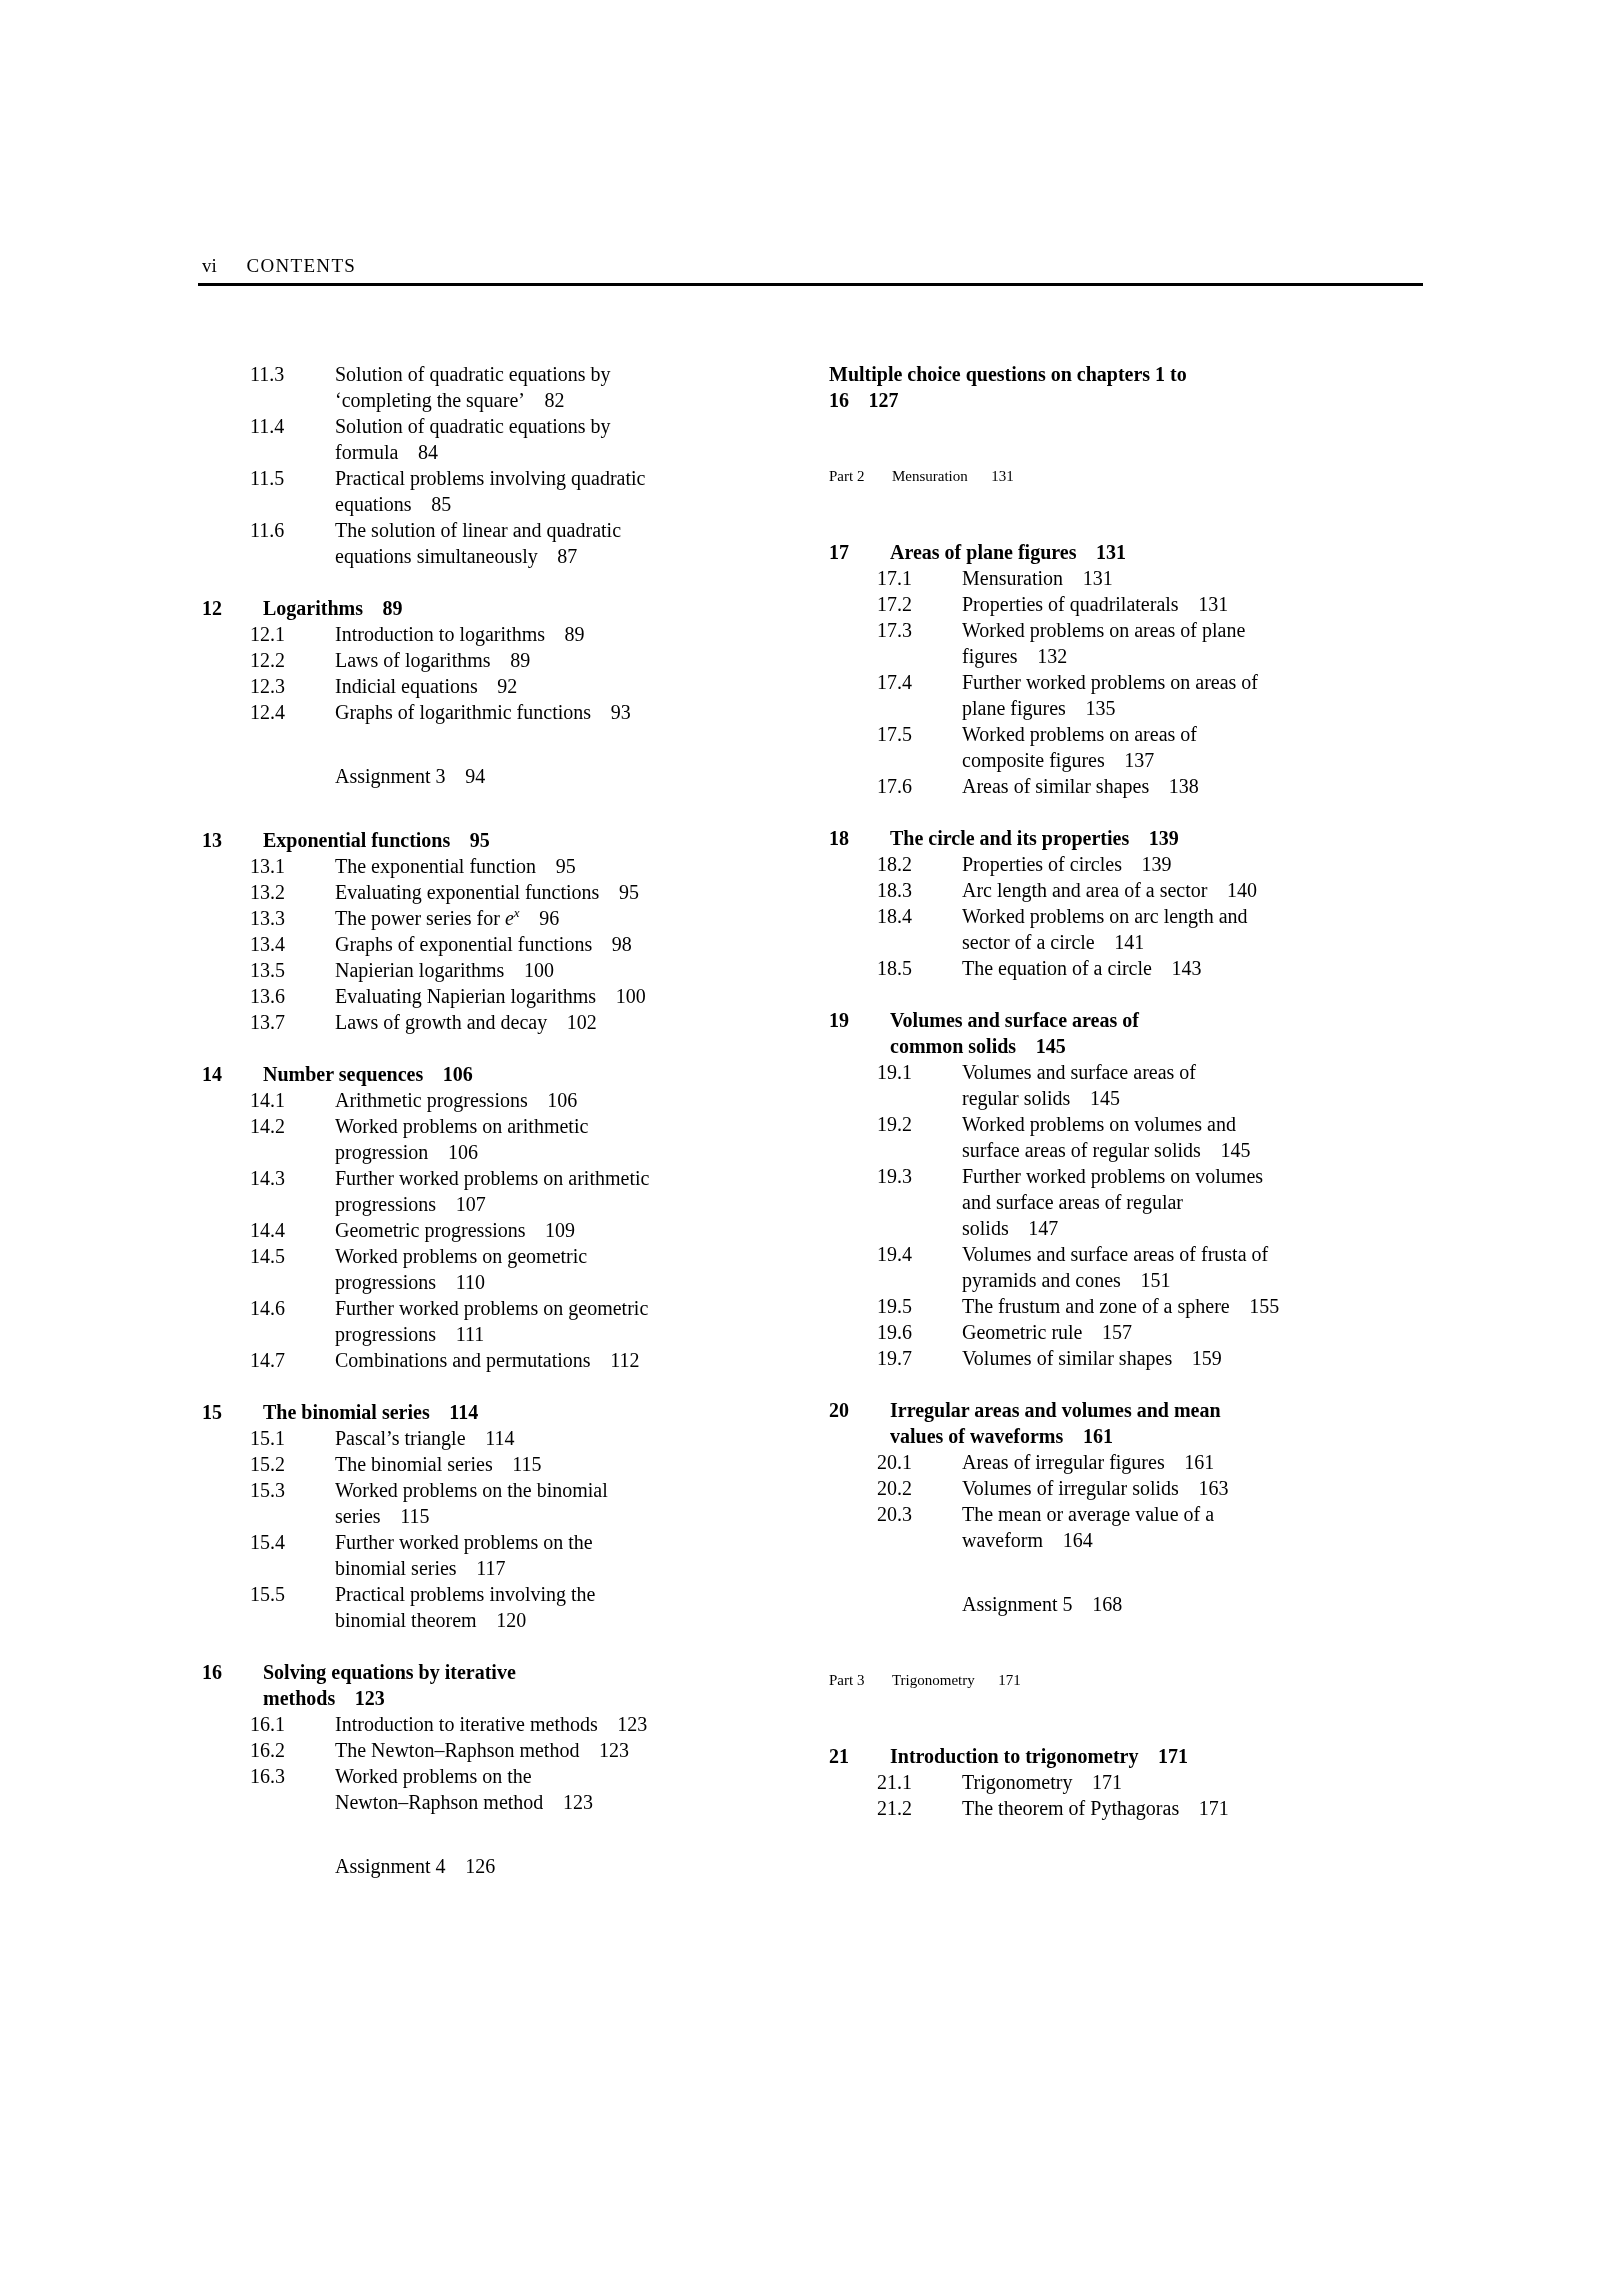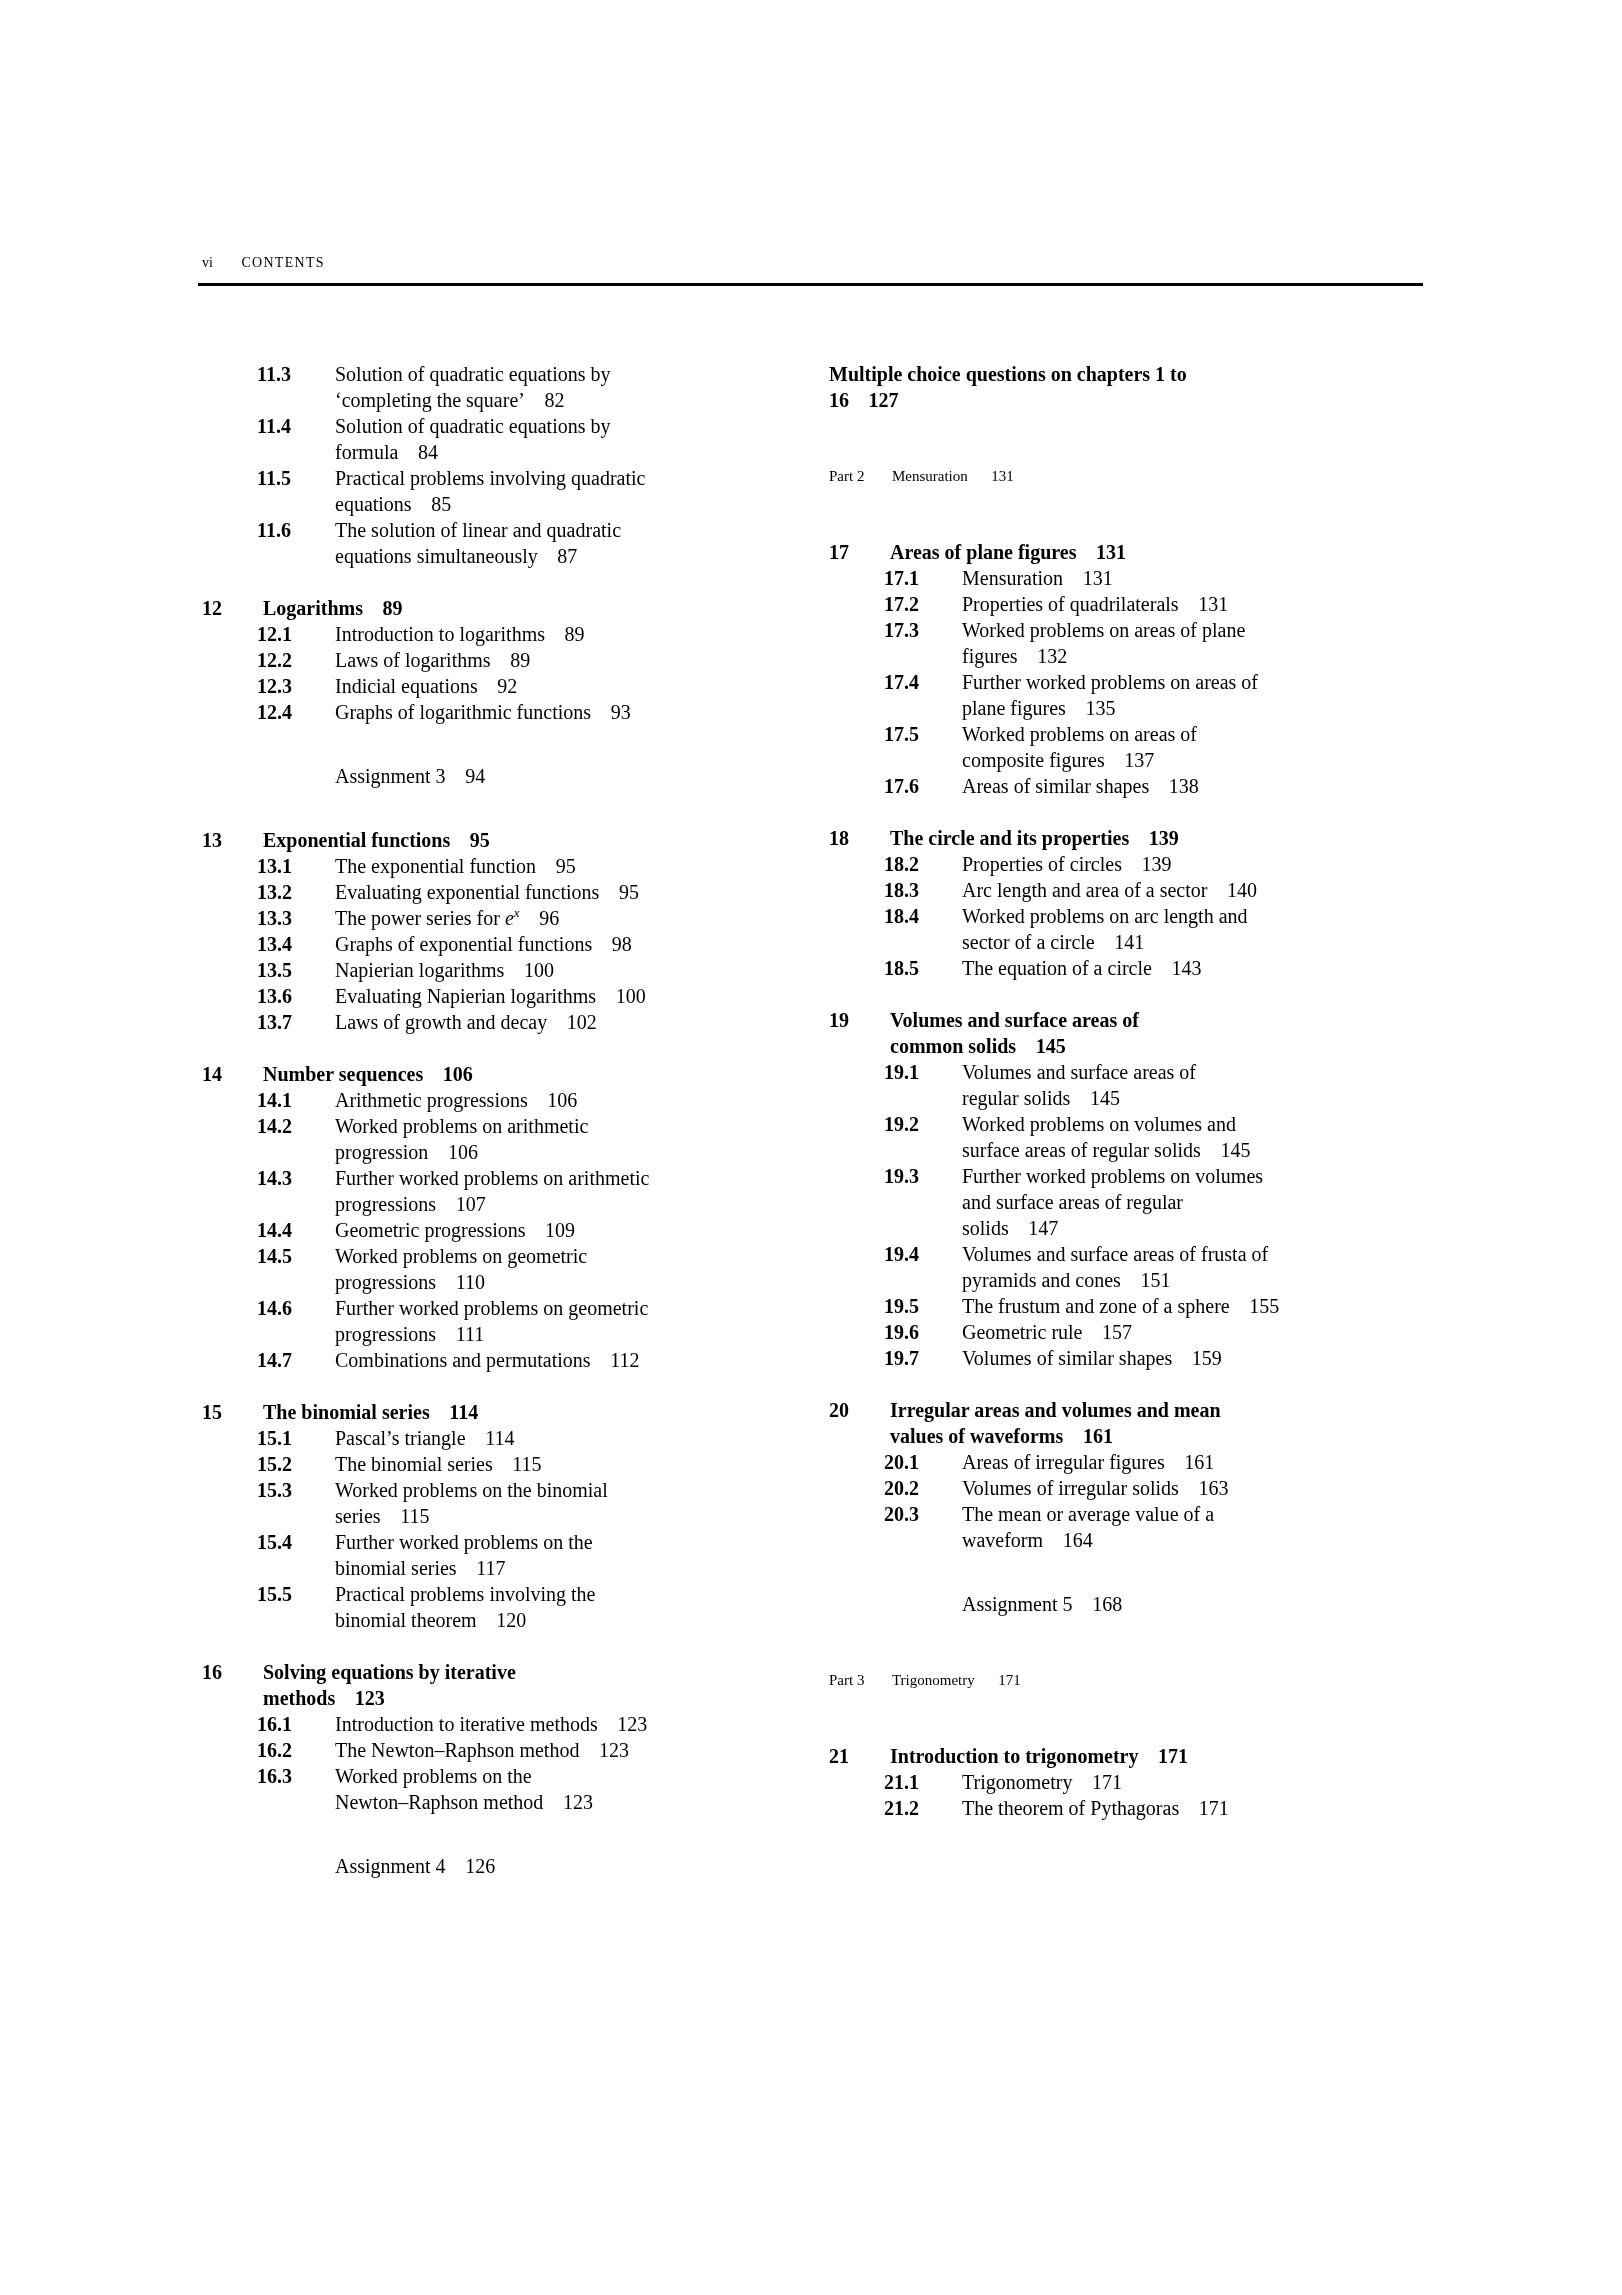--- a/index.html
+++ b/index.html
@@ -6,40 +6,40 @@
   * { margin: 0; padding: 0; box-sizing: border-box; }
   html, body { width: 1622px; height: 2295px; background: #ffffff; }
   body {
     font-family: "Liberation Serif", serif;
     color: #000000;
     position: relative;
     overflow: hidden;
   }
 
   
-  .page-header { position: absolute; left: 202px; top: 255px; font-size: 14px; white-space: nowrap; }
+  .page-header { position: absolute; left: 202px; top: 255px; font-size: 19px; white-space: nowrap; }
   .folio { display: inline-block; }
   .running-title { display: inline-block; margin-left: 25px; letter-spacing: 1.3px; }
   .rule { position: absolute; left: 198px; top: 283px; width: 1225px; height: 3.3px; background: #000000; }
 
   
   .col { position: absolute; top: 361px; font-size: 20px; line-height: 26px; }
   .col-left  { left: 202px;  width: 615px; }
   .col-right { left: 829px; width: 615px; }
 
   .entry { position: relative; }
   .entry .line { white-space: nowrap; }
 
   .num { position: absolute; top: 0; }
 
   .chapter { padding-left: 61px; font-weight: bold; margin-top: 26px; }
   .chapter .num { left: 0; }
 
   .section { padding-left: 133px; }
-  .section .num { left: 55px; font-weight: bold; }
+  .section .num { left: 48px; font-weight: normal; }
 
   .assignment { padding-left: 133px; font-weight: normal; margin-top: 38px; margin-bottom: 38px; }
 
   .mcq { font-weight: bold; margin-bottom: 3.9px; }
 
   .part { font-weight: normal; font-size: 15px; margin-top: 50px; margin-bottom: 50px; }
   .part .part-title { margin-left: 27.5px; }
   .part .page { padding-left: 23.6px; }
 
   .page { padding-left: 19.6px; }

